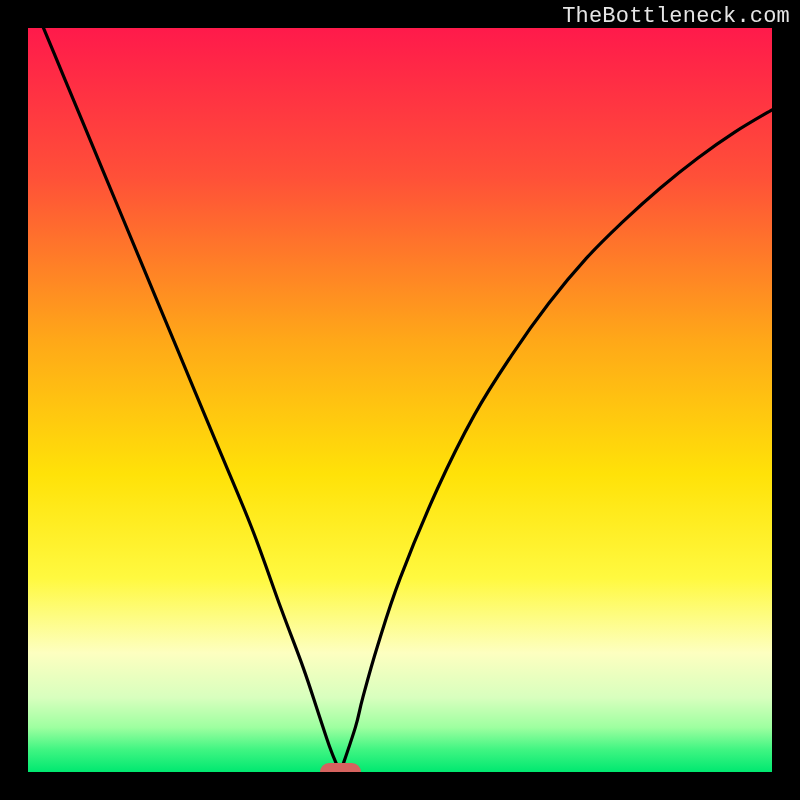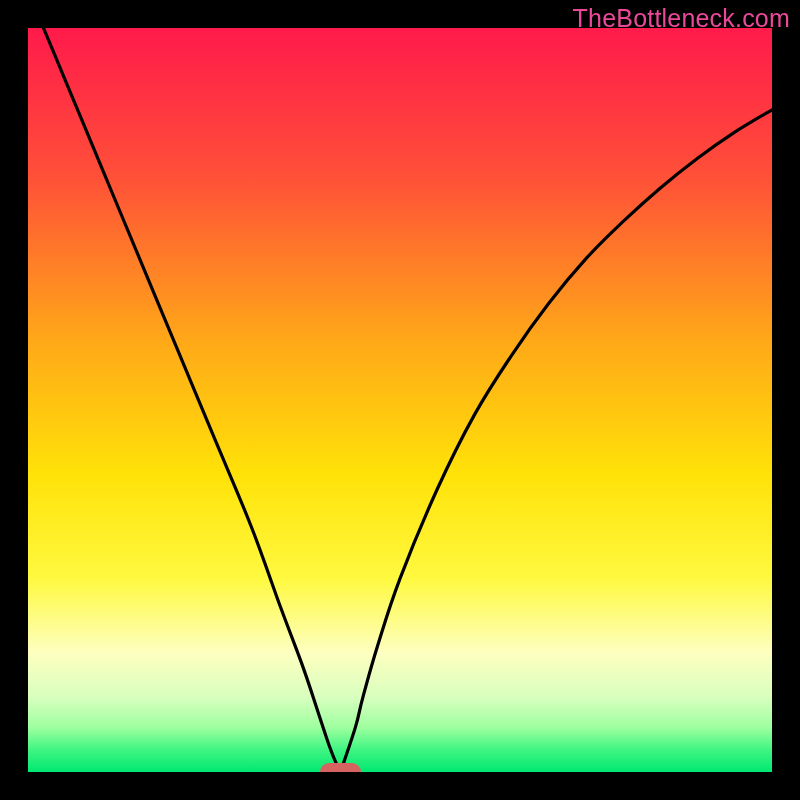--- a/index.html
+++ b/index.html
@@ -23,23 +23,23 @@
     left: 28px;
     top: 28px;
     width: 744px;
     height: 744px;
     overflow: hidden;
   }
   .watermark {
     position: absolute;
     top: 4px;
     right: 10px;
-    font-family: Liberation Sans, sans-serif;
-    font-size: 25px;
-    color: #ec4899;
+    font-family: Liberation Mono, monospace;
+    font-size: 22px;
+    color: #e5e5e5;
     letter-spacing: 0.2px;
     font-weight: 500;
   }
   svg { display: block; }
 </style>
 </head>
 <body>
 
 <div class="frame">
   <div class="plot">

